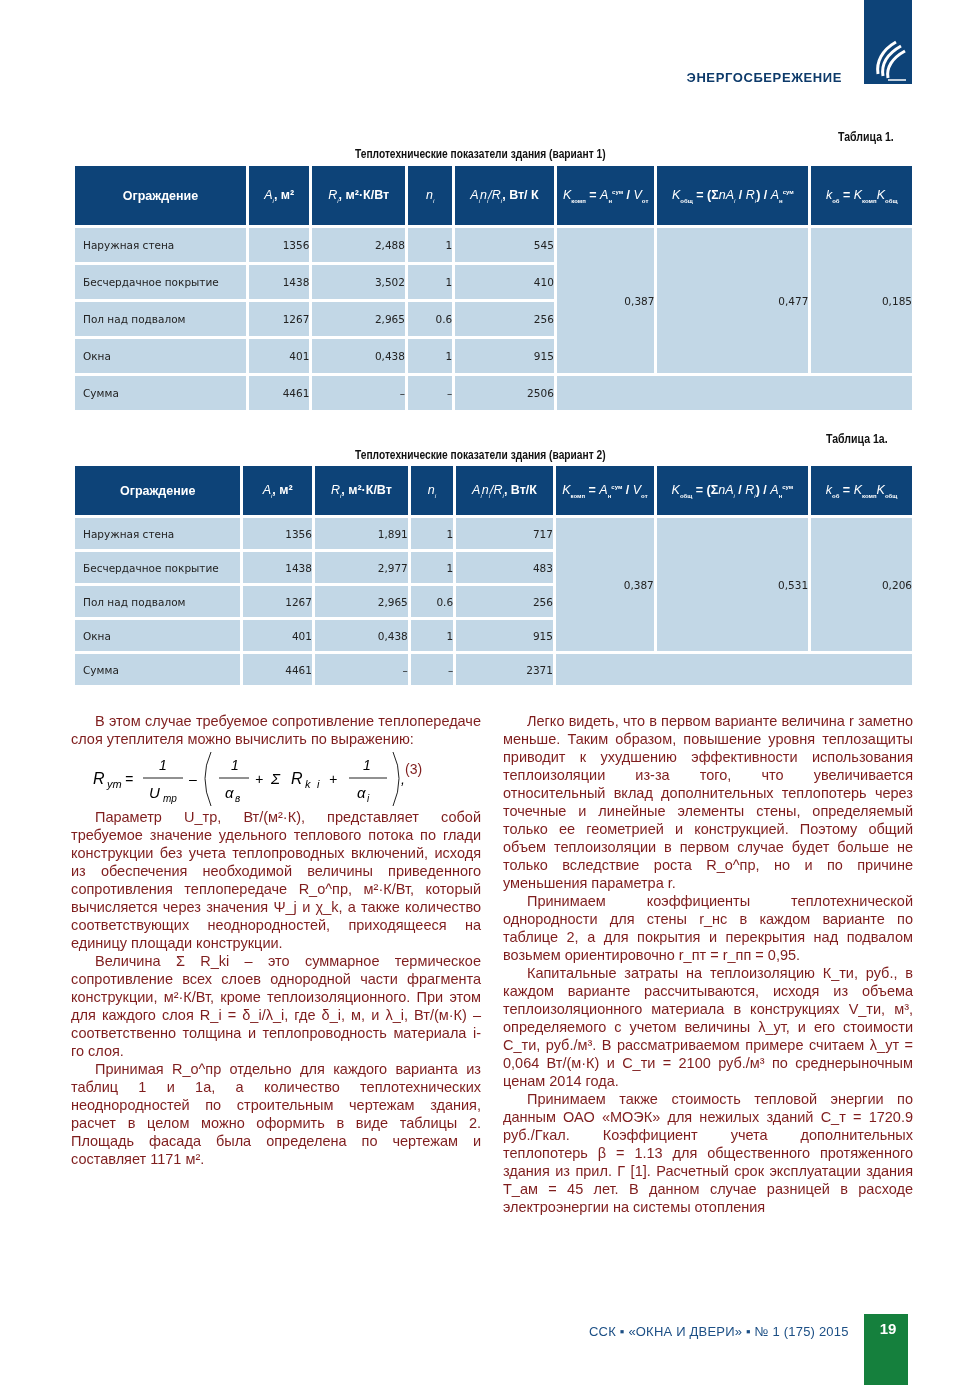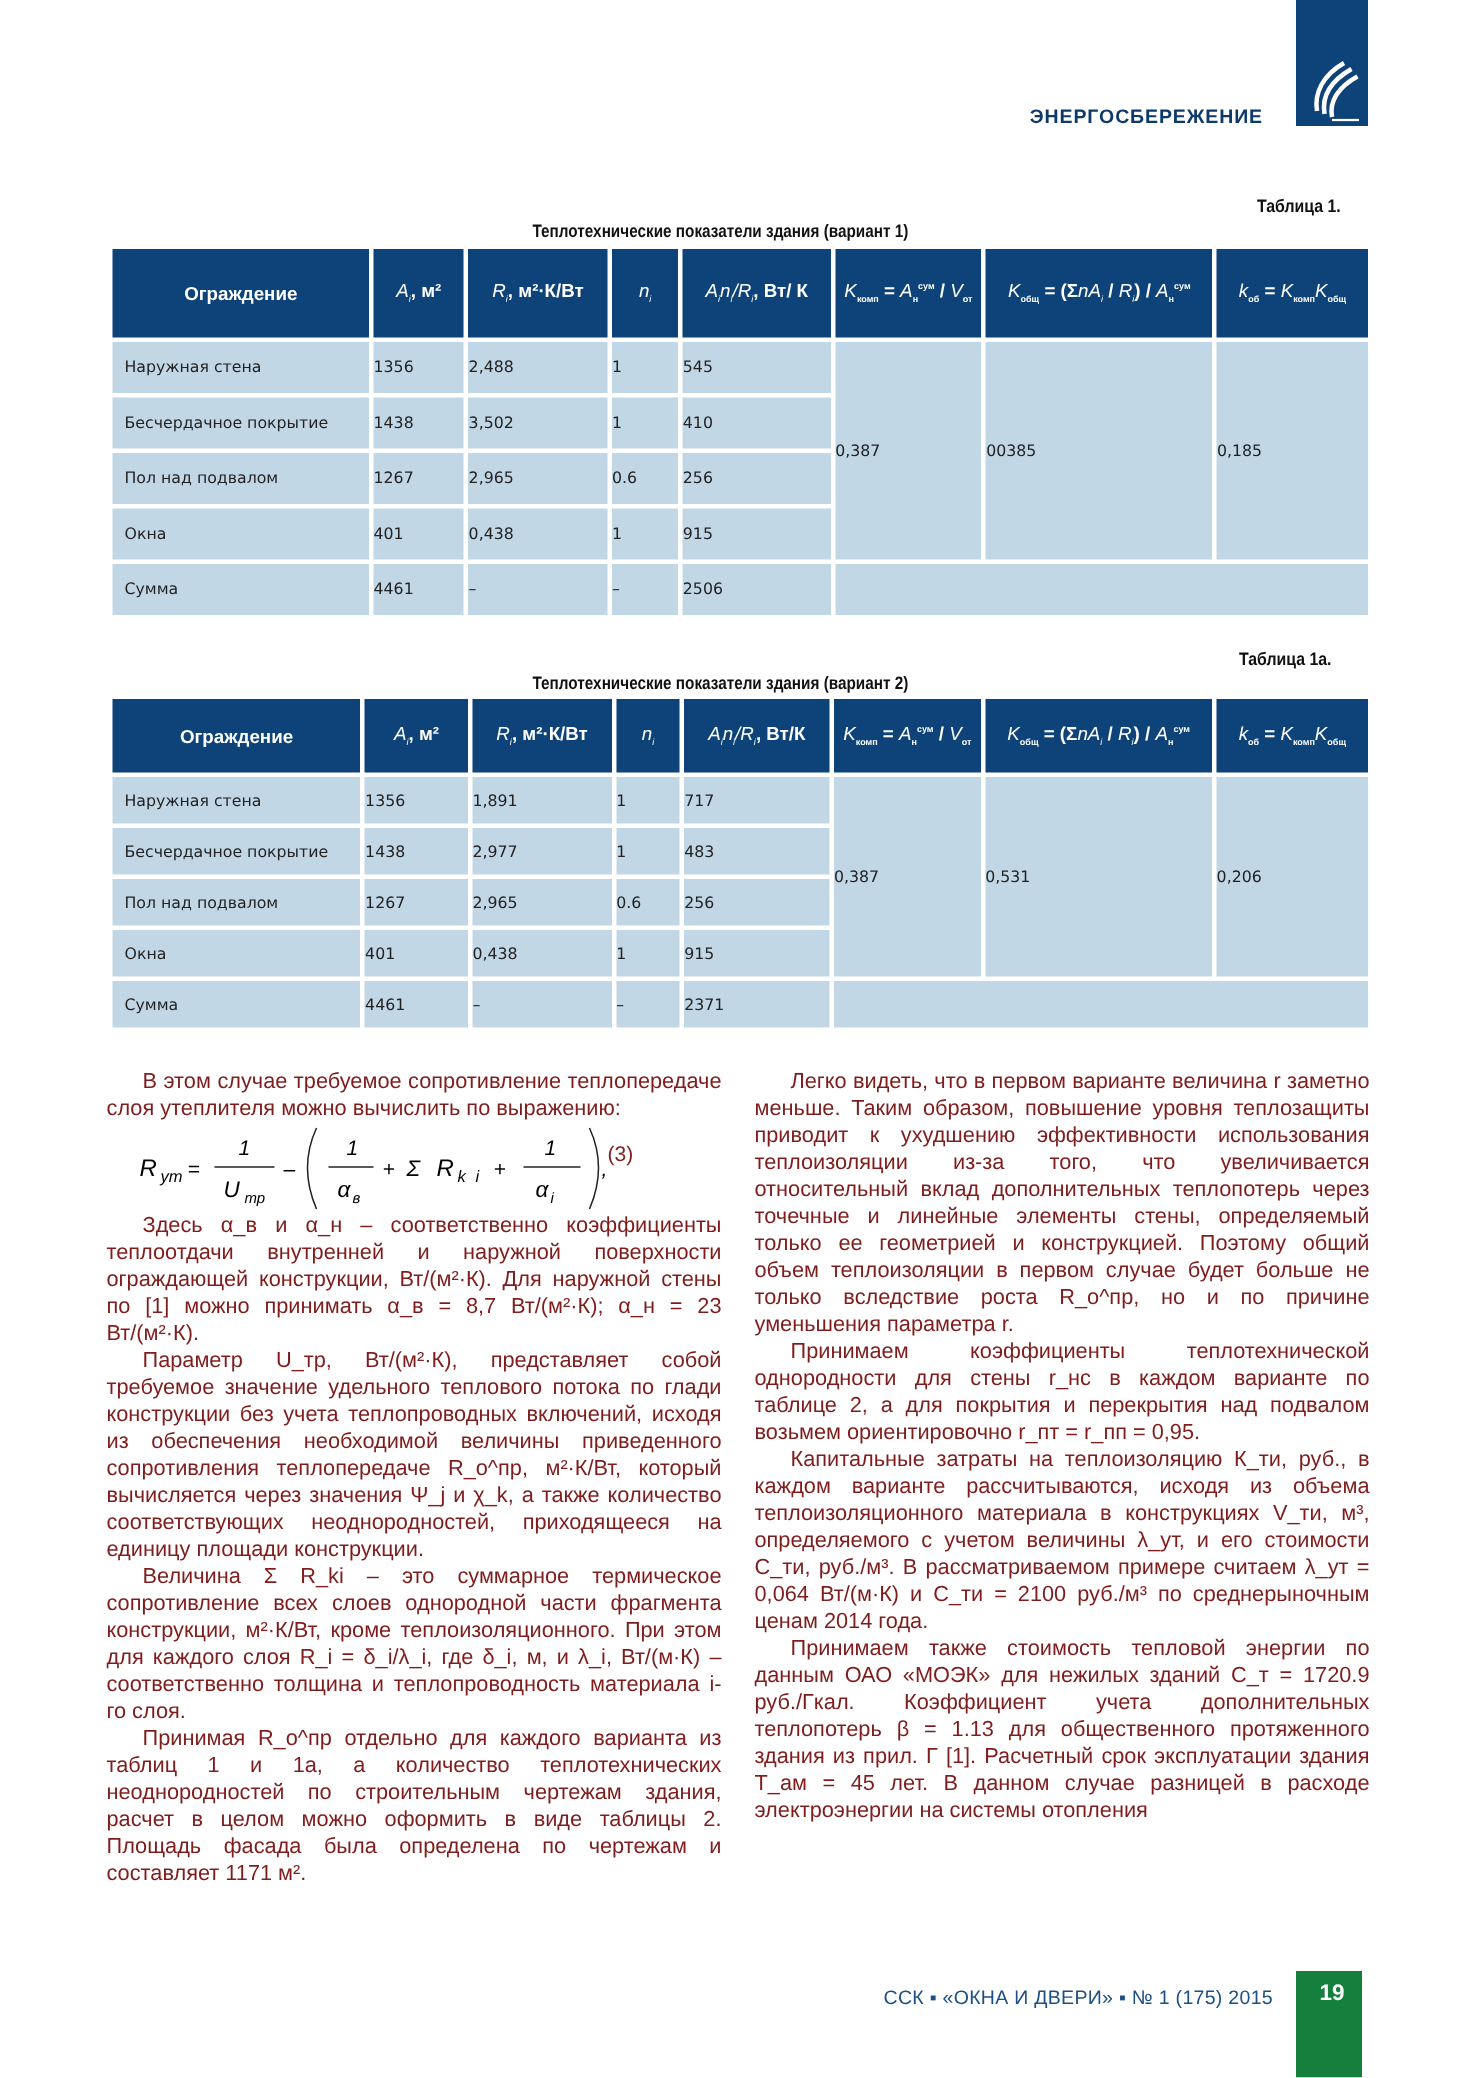--- a/index.html
+++ b/index.html
@@ -9,21 +9,21 @@
   .top-tab svg { position:absolute; left:6px; top:36px; }
   .section-title { position:absolute; right:138px; top:70px; font-size:13px; font-weight:bold; color:#0d3a6a; letter-spacing:0.6px; }
 
   .tbl-label { position:absolute; font-size:12px; font-weight:bold; color:#111; font-family:"Liberation Sans", sans-serif; transform:scaleX(0.88); transform-origin:left; }
   .tbl-caption { position:absolute; font-size:12px; font-weight:bold; color:#111; transform:scaleX(0.85); transform-origin:left; white-space:nowrap; }
 
   table.dt { position:absolute; left:72px; border-collapse:separate; border-spacing:3px; font-family:"DejaVu Sans", sans-serif; }
   table.dt th { background:#0d4378; color:#fff; font-family:"Liberation Sans", sans-serif; font-weight:bold; font-size:12.5px; text-align:center; padding:0;margin-left:48px; }
   table.dt th i { font-weight:normal; }
   table.dt th sub, table.dt th sup { font-size:6px; }
-  table.dt td { background:#c2d7e6; font-size:10.5px; color:#222; text-align:left; padding:0; }
+  table.dt td { background:#c2d7e6; font-size:10.5px; color:#222; text-align:right; padding:0; }
   table.dt td.name { text-align:left; padding-left:8px;margin-top:43px; }
 
   .col { position:absolute; top:712px; width:410px; font-size:14.5px; line-height:18px; text-align:justify; color:#7f1d1d; }
   .col p { margin:0; text-indent:24px; }
   .col .formula { height:60px; position:relative; font-style:italic; font-size:15px; }
 
   .footer { position:absolute; left:589px; top:1324px; font-size:13px; color:#1c4f85; letter-spacing:0.2px; }
   .page-tab { position:absolute; left:864px; top:1314px; width:44px; height:71px; background:#15803d; }
   .page-num { position:absolute; left:0; width:48px; top:6px; text-align:center; color:#fff; font-weight:bold; font-size:15px; }
 </style>
@@ -55,21 +55,21 @@
     <th style="width:150px;"><i>K</i><sub>общ</sub> = (Σ<i>nA<sub>i</sub></i> / <i>R<sub>i</sub></i>) / <i>A</i><sub>н</sub><sup>сум</sup></th>
     <th style="width:100px;"><i>k</i><sub>об</sub> = <i>K</i><sub>комп</sub><i>K</i><sub>общ</sub></th>
   </tr>
   <tr style="height:34px;">
     <td class="name">Наружная стена</td>
     <td>1356</td>
     <td>2,488</td>
     <td>1</td>
     <td>545</td>
     <td rowspan="4">0,387</td>
-    <td rowspan="4">00385</td>
+    <td rowspan="4">0,477</td>
     <td rowspan="4">0,185</td>
   </tr>
   <tr style="height:34px;">
     <td class="name">Бесчердачное покрытие</td>
     <td>1438</td>
     <td>3,502</td>
     <td>1</td>
     <td>410</td>
   </tr>
   <tr style="height:34px;">
@@ -179,21 +179,20 @@
       <text x="258" y="36" font-size="14">+</text>
       <text x="292" y="22" font-size="14" font-style="italic">1</text>
       <line x1="278" y1="30" x2="316" y2="30" stroke="#222" stroke-width="1"></line>
       <text x="286" y="50" font-size="15" font-style="italic">α</text>
       <text x="296" y="54" font-size="10" font-style="italic">i</text>
       <path d="M322 4 Q334 30 322 58" stroke="#222" fill="none" stroke-width="1"></path>
       <text x="330" y="36" font-size="14">,</text>
     </svg>
     <span style="position:absolute; left:334px; top:12px; font-style:normal; font-size:14px;">(3)</span>
   </div>
-  <p>Здесь α_в и α_н – соответственно коэффициенты теплоотдачи внутренней и наружной поверхности ограждающей конструкции, Вт/(м²·К). Для наружной стены по [1] можно принимать α_в = 8,7 Вт/(м²·К); α_н = 23 Вт/(м²·К).</p>
   <p>Параметр U_тр, Вт/(м²·К), представляет собой требуемое значение удельного теплового потока по глади конструкции без учета теплопроводных включений, исходя из обеспечения необходимой величины приведенного сопротивления теплопередаче R_о^пр, м²·К/Вт, который вычисляется через значения Ψ_j и χ_k, а также количество соответствующих неоднородностей, приходящееся на единицу площади конструкции.</p>
   <p>Величина Σ R_ki – это суммарное термическое сопротивление всех слоев однородной части фрагмента конструкции, м²·К/Вт, кроме теплоизоляционного. При этом для каждого слоя R_i = δ_i/λ_i, где δ_i, м, и λ_i, Вт/(м·К) – соответственно толщина и теплопроводность материала i-го слоя.</p>
   <p>Принимая R_о^пр отдельно для каждого варианта из таблиц 1 и 1а, а количество теплотехнических неоднородностей по строительным чертежам здания, расчет в целом можно оформить в виде таблицы 2. Площадь фасада была определена по чертежам и составляет 1171 м².</p>
 </div>
 
 <div class="col" style="left:503px;">
   <p>Легко видеть, что в первом варианте величина r заметно меньше. Таким образом, повышение уровня теплозащиты приводит к ухудшению эффективности использования теплоизоляции из-за того, что увеличивается относительный вклад дополнительных теплопотерь через точечные и линейные элементы стены, определяемый только ее геометрией и конструкцией. Поэтому общий объем теплоизоляции в первом случае будет больше не только вследствие роста R_о^пр, но и по причине уменьшения параметра r.</p>
   <p>Принимаем коэффициенты теплотехнической однородности для стены r_нс в каждом варианте по таблице 2, а для покрытия и перекрытия над подвалом возьмем ориентировочно r_пт = r_пп = 0,95.</p>
   <p>Капитальные затраты на теплоизоляцию К_ти, руб., в каждом варианте рассчитываются, исходя из объема теплоизоляционного материала в конструкциях V_ти, м³, определяемого с учетом величины λ_ут, и его стоимости С_ти, руб./м³. В рассматриваемом примере считаем λ_ут = 0,064 Вт/(м·К) и С_ти = 2100 руб./м³ по среднерыночным ценам 2014 года.</p>
   <p>Принимаем также стоимость тепловой энергии по данным ОАО «МОЭК» для нежилых зданий С_т = 1720.9 руб./Гкал. Коэффициент учета дополнительных теплопотерь β = 1.13 для общественного протяженного здания из прил. Г [1]. Расчетный срок эксплуатации здания T_ам = 45 лет. В данном случае разницей в расходе электроэнергии на системы отопления</p>

